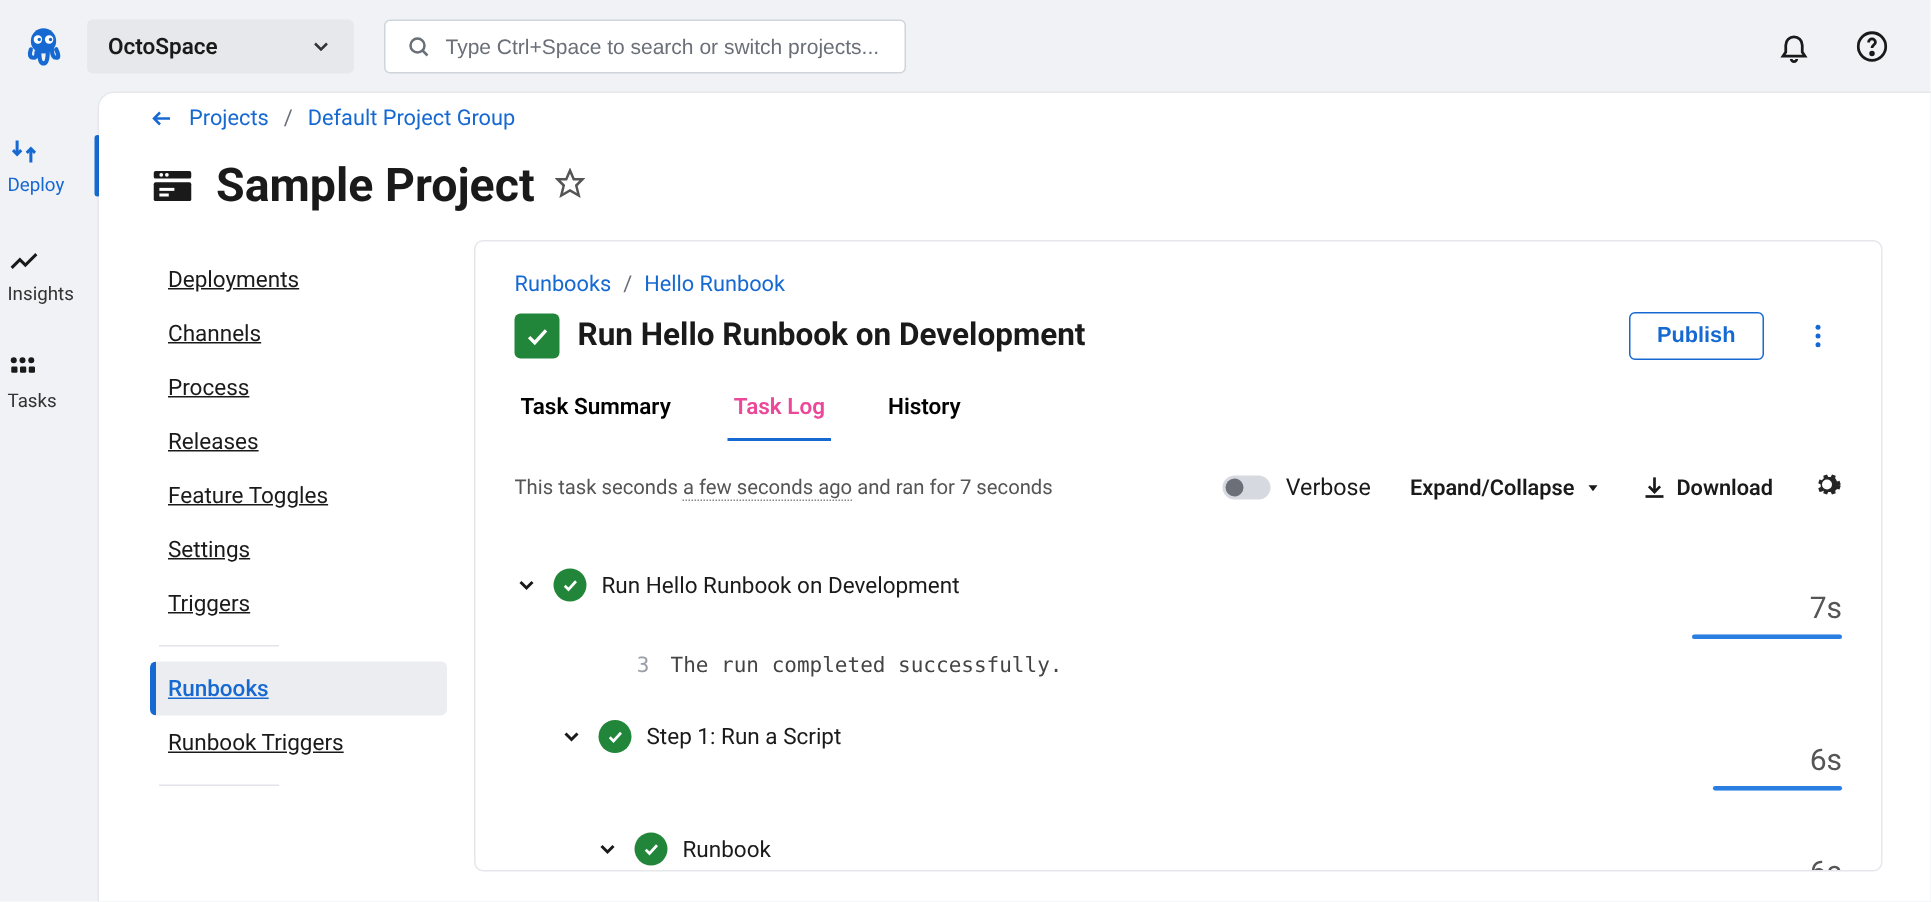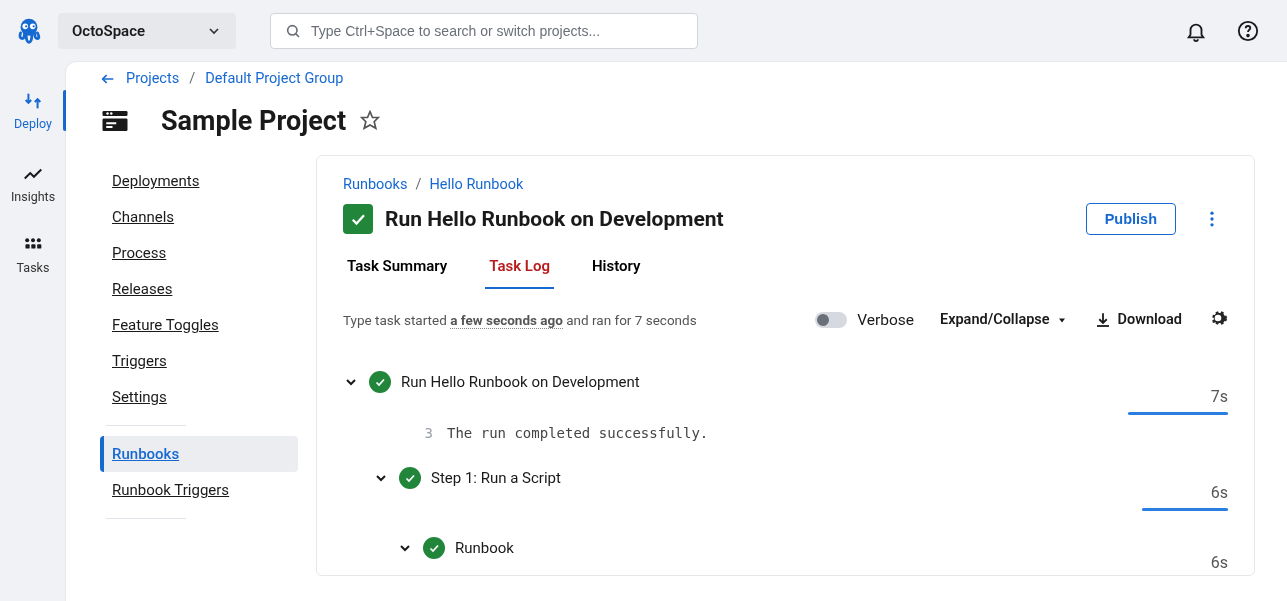--- a/index.html
+++ b/index.html
@@ -37,23 +37,23 @@
   .chevron-down-icon { width:16px; height:16px; }
   .searchbox {
     background: #fff;
     border: 1px solid #d0d4db;
     border-radius: 4px;
     height: 36px;
     display: flex;
     align-items: center;
     gap: 10px;
     padding: 0 14px;
-    width: 428px;
+    width: 348px;
     cursor: text;
-    margin-left: 20px;
+    margin-left: 6px;
   }
   .searchbox input {
     border: none; outline: none;
     font-size: 14px; flex:1;
     background: transparent;
     color: #555;
   }
   .searchbox input::placeholder { color:#6a6f78; }
   .topbar-spacer { flex:1; }
   .top-icon-btn {
@@ -67,21 +67,21 @@
     position: absolute;
     left: 0; top: 62px; bottom: 0;
     width: 66px;
     display: flex; flex-direction: column;
     align-items: center;
     padding-top: 22px;
     gap: 20px;
   }
   .nav-rail-item {
     width: 56px;
-    display:flex; flex-direction:column; align-items:center;
+    display:flex; flex-direction:column; align-items:flex-start;
     gap: 4px;
     cursor:pointer;
     font-size: 12px;
     color: #333;
     padding: 6px 0;
   }
   .nav-rail-item.active { color:#1769d2; position:relative; }
   .nav-rail-item.active::after{
     content:'';
     position:absolute;
@@ -110,21 +110,21 @@
   .breadcrumb-row a { color:#1769d2; text-decoration:none; cursor:pointer; }
 
   .project-title-row {
     display:flex; align-items:center; gap:14px;
     margin-top: 18px;
   }
   .project-icon {
     width:30px; height:30px;
   }
   .project-title-row h1 {
-    font-size: 27px; font-weight: 700; margin-left: 17px;
+    font-size: 31px; font-weight: 700;
   }
   .star-btn { cursor:pointer; color:#555; }
 
   
   .project-layout {
     display:flex; margin-top: 18px; gap: 18px;
     height: calc(100% - 110px);
   }
   .proj-sidebar { width: 198px; padding-top: 8px; }
   .proj-sidebar .item {
@@ -189,30 +189,30 @@
   .tabs {
     display:flex; gap:34px; margin-top:22px;
     border-bottom:1px solid transparent;
   }
   .tab {
     padding: 0 4px 12px 4px;
     font-weight:600; font-size:15px;
     color:#000000; cursor:pointer;
     border-bottom:2px solid transparent;
   }
-  .tab.active { color:#b91c1c; border-bottom-color:#1769d2; }
+  .tab.active { color:#ec4899; border-bottom-color:#1769d2; }
 
   
   .log-toolbar {
     display:flex; align-items:center; gap:26px;
     margin-top: 18px;
     font-size:13.5px;
   }
   .log-toolbar .started { color:#555; flex:1; }
-  .log-toolbar .started .underline { border-bottom:1px dotted #888;font-weight:bold; }
+  .log-toolbar .started .underline { border-bottom:1px dotted #888; }
   .toggle {
     display:flex; align-items:center; gap:10px;
   }
   .switch {
     width:32px; height:16px; background:#d6d9df; border-radius:10px;
     position:relative; cursor:pointer;
   }
   .switch::after{
     content:''; position:absolute; left:2px; top:2px;
     width:12px; height:12px; background:#6a6f78; border-radius:50%;
@@ -230,21 +230,21 @@
     padding: 4px 0;
   }
   .log-row .caret { cursor:pointer; }
   .log-row .status-dot {
     width:22px; height:22px; background:#22863a; border-radius:50%;
     display:flex; align-items:center; justify-content:center; color:#fff;
     flex-shrink:0;
   }
   .log-row .title { font-size:15px; }
   .log-row .time {
-    margin-left:auto; color:#555; font-size:16px;
+    margin-left:auto; color:#555; font-size:20px;
     text-align:right; min-width:80px;margin-top:30px;
   }
   .progress {
     height:3px; background:#cfe3fa; border-radius:2px;
     margin: 2px 0 8px 0;
     width:100px; margin-left:auto;
   }
   .progress .bar{
     height:100%; background:#2a7de1; width:100%; border-radius:2px;
   }
@@ -366,22 +366,22 @@
   </div>
 
   <div class="project-layout">
 
     <div class="proj-sidebar">
       <div class="item">Deployments</div>
       <div class="item">Channels</div>
       <div class="item">Process</div>
       <div class="item">Releases</div>
       <div class="item">Feature Toggles</div>
+      <div class="item">Settings</div>
       <div class="item">Triggers</div>
-      <div class="item">Settings</div>
       <hr>
       <div class="item active">Runbooks</div>
       <div class="item">Runbook Triggers</div>
       <hr>
     </div>
 
     <div class="panel">
 
       <div class="panel-breadcrumb">
         <a>Runbooks</a>
@@ -408,21 +408,21 @@
       </div>
 
       <div class="tabs">
         <div class="tab">Task Summary</div>
         <div class="tab active">Task Log</div>
         <div class="tab">History</div>
       </div>
 
       <div class="log-toolbar">
         <div class="started">
-          <span>Type task started </span><span class="underline">a few seconds ago</span><span> and ran for 7 seconds</span>
+          <span>This task seconds </span><span class="underline">a few seconds ago</span><span> and ran for 7 seconds</span>
         </div>
         <div class="toggle">
           <div class="switch"></div>
           <span style="font-size:15.5px">Verbose</span>
         </div>
         <div class="toolbar-btn">
           <span>Expand/Collapse</span>
           <svg width="12" height="12" viewBox="0 0 24 24" fill="#1a1a1a">
               <polygon points="6 9 18 9 12 17"></polygon>
             </svg>

